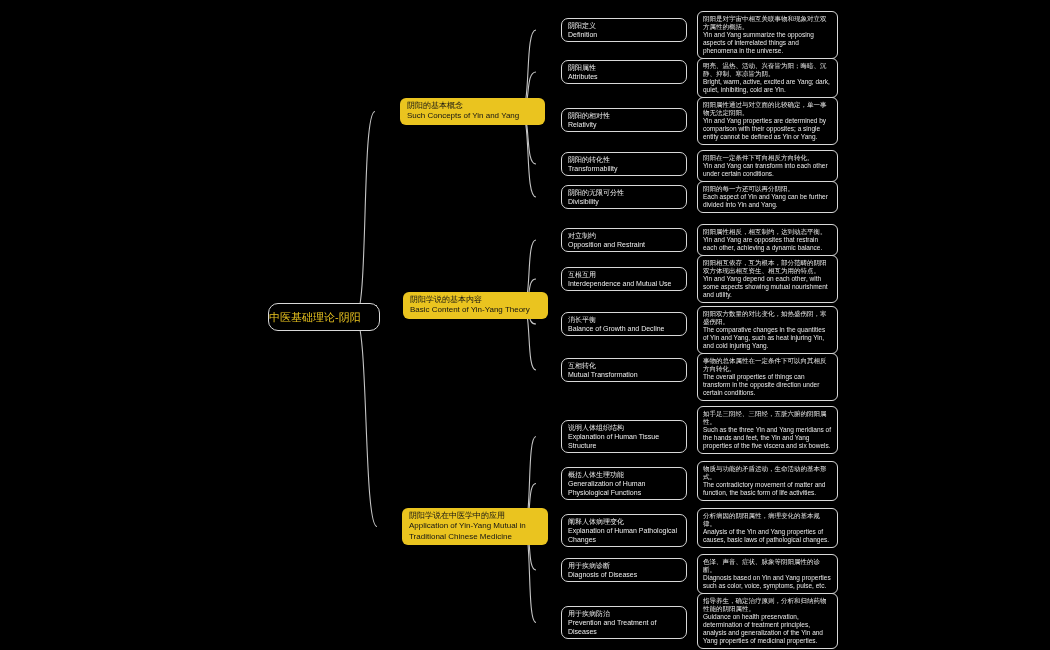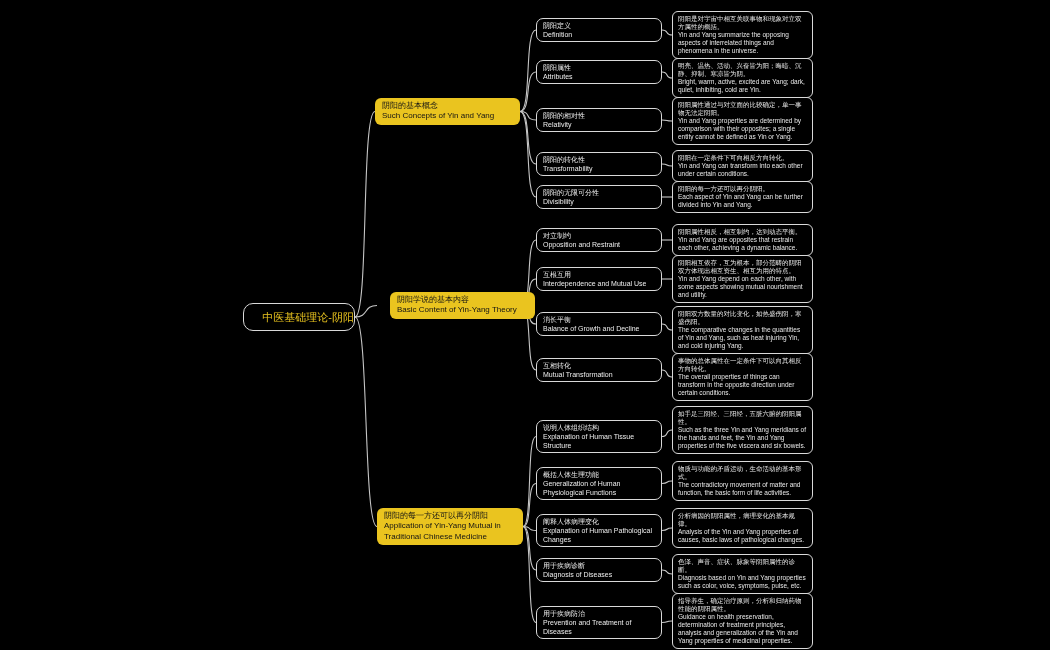--- a/index.html
+++ b/index.html
@@ -1,25 +1,25 @@
 <!DOCTYPE html>
 <html style="--bg: #000000; --accent: #EAC41F; --node-border: #D9D9D9;"><head>
 <meta charset="utf-8">
 <style>
   html,body{margin:0;padding:0;background:#000;}
   body{width:1050px;height:650px;overflow:hidden;font-family:"Liberation Sans",sans-serif;}
   #canvas{position:relative;width:1050px;height:650px;background:var(--bg,#000);}
   #connectors{position:absolute;left:0;top:0;width:1050px;height:650px;}
-  .node{position:absolute;box-sizing:border-box;}
+  .node{position:absolute;box-sizing:border-box;margin-left:25px;}
   .root-node{
     border:1.5px solid var(--node-border,#dedede);
     border-radius:10px;
     color:var(--accent,#eac41f);
     font-size:11px;
-    display:flex;align-items:center;justify-content:flex-end;
+    display:flex;align-items:center;justify-content:flex-start;
     background:var(--bg,#000);
     white-space:nowrap;
   }
   .branch-node{
     background:var(--accent,#eac41f);
     color:#141414;
     border-radius:6px;
     font-size:8px;line-height:1.3;
     padding:3px 7px;
   }
@@ -118,21 +118,21 @@
       <span class="en">Yin and Yang can transform into each other under certain conditions.</span>
     </div>
     <div class="node topic-node" style="left: 536px; top: 185px; width: 126px;">
       <span class="zh">阴阳的无限可分性</span>
       <span class="en">Divisibility</span>
     </div>
     <div class="node leaf-node" style="left: 672px; top: 181px; width: 141px;">
       <span class="zh">阴阳的每一方还可以再分阴阳。</span>
       <span class="en">Each aspect of Yin and Yang can be further divided into Yin and Yang.</span>
     </div>
-    <div class="node branch-node" style="left: 390px; top: 292px; width: 145px;">
+    <div class="node branch-node" style="left: 378px; top: 292px; width: 145px;">
       <span class="zh">阴阳学说的基本内容</span>
       <span class="en">Basic Content of Yin-Yang Theory</span>
     </div>
     <div class="node topic-node" style="left: 536px; top: 228px; width: 126px;">
       <span class="zh">对立制约</span>
       <span class="en">Opposition and Restraint</span>
     </div>
     <div class="node leaf-node" style="left: 672px; top: 224px; width: 141px;">
       <span class="zh">阴阳属性相反，相互制约，达到动态平衡。</span>
       <span class="en">Yin and Yang are opposites that restrain each other, achieving a dynamic balance.</span>
@@ -155,21 +155,21 @@
     </div>
     <div class="node topic-node" style="left: 536px; top: 358px; width: 126px;">
       <span class="zh">互相转化</span>
       <span class="en">Mutual Transformation</span>
     </div>
     <div class="node leaf-node" style="left: 672px; top: 353px; width: 141px;">
       <span class="zh">事物的总体属性在一定条件下可以向其相反方向转化。</span>
       <span class="en">The overall properties of things can transform in the opposite direction under certain conditions.</span>
     </div>
     <div class="node branch-node" style="left: 377px; top: 508px; width: 146px;">
-      <span class="zh">阴阳的每一方还可以再分阴阳</span>
+      <span class="zh">阴阳学说在中医学中的应用</span>
       <span class="en">Application of Yin-Yang Mutual in Traditional Chinese Medicine</span>
     </div>
     <div class="node topic-node" style="left: 536px; top: 420px; width: 126px;">
       <span class="zh">说明人体组织结构</span>
       <span class="en">Explanation of Human Tissue Structure</span>
     </div>
     <div class="node leaf-node" style="left: 672px; top: 406px; width: 141px;">
       <span class="zh">如手足三阴经、三阳经，五脏六腑的阴阳属性。</span>
       <span class="en">Such as the three Yin and Yang meridians of the hands and feet, the Yin and Yang properties of the five viscera and six bowels.</span>
     </div>

